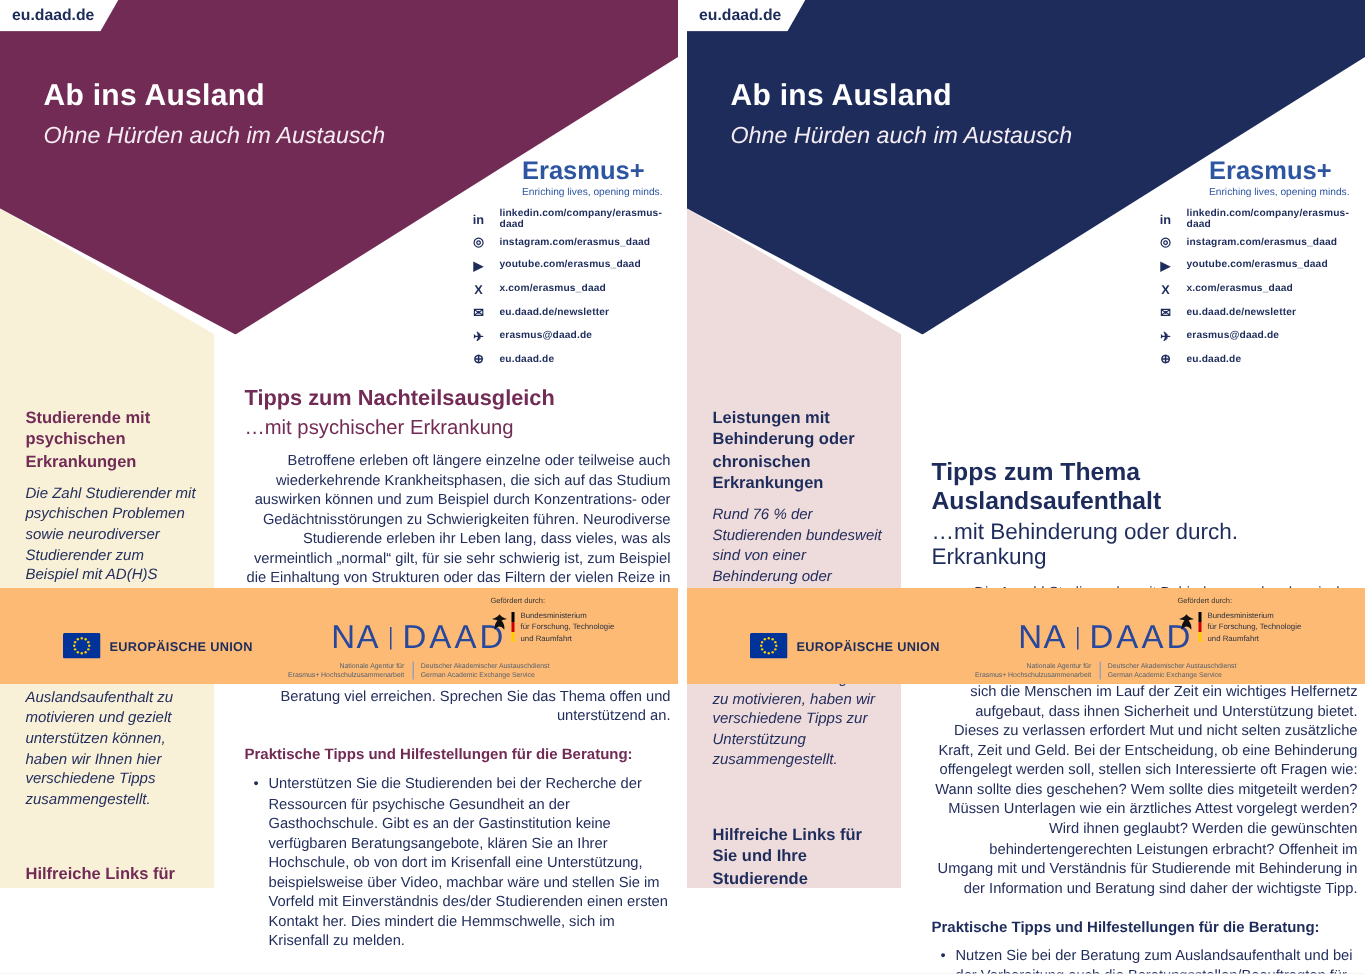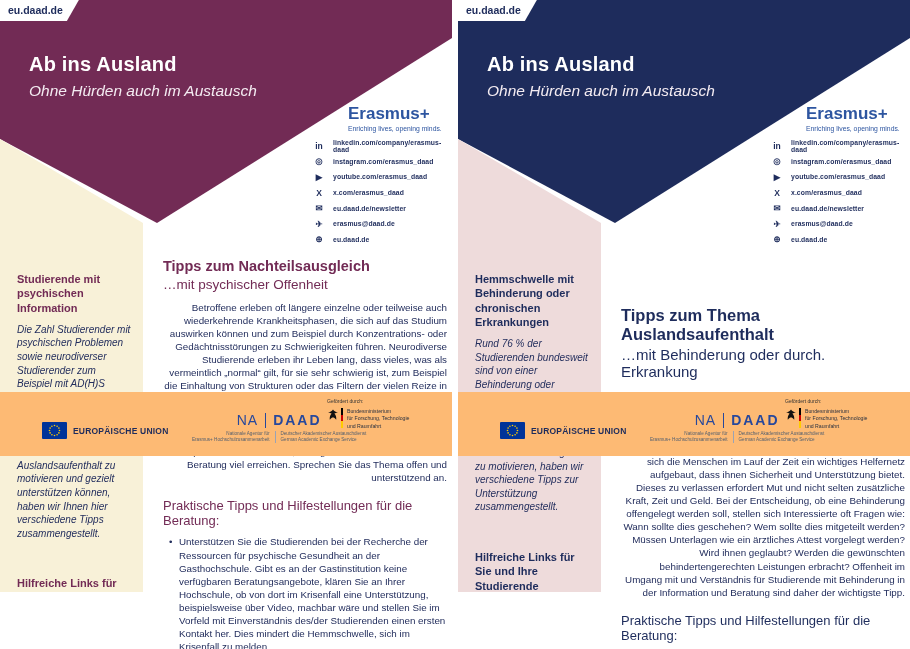--- a/index.html
+++ b/index.html
@@ -46,34 +46,34 @@
     margin-top:9px;text-decoration:none;}
 
   .main{position:absolute;left:163px;top:258px;width:284px;}
   .main h2{font-weight:bold;color:var(--accent);line-height:1.15;}
   .main .h2sub{color:var(--accent);font-weight:400;margin-top:2px;}
   .flyer-left .main h2{font-size:14.5px;}
   .flyer-left .main .h2sub{font-size:13.5px;}
   .flyer-right .main h2{font-size:16.5px;margin-top:48px;}
   .flyer-right .main .h2sub{font-size:15px;}
   .main .body{font-size:9.8px;color:var(--text);line-height:1.34;margin-top:9px;text-align:right;}
-  .main h4{font-size:13px;font-weight:normal;color:var(--accent);margin-top:14px;margin-bottom:7px;}
+  .main h4{font-size:10px;font-weight:bold;color:var(--accent);margin-top:14px;margin-bottom:7px;}
   .main ul{list-style:none;margin-left:6px;}
   .main ul li{position:relative;padding-left:10px;font-size:9.8px;color:var(--text);line-height:1.34;}
   .main ul li::before{content:"•";position:absolute;left:0;top:0;color:var(--text);font-size:9.8px;}
 
   .footer{position:absolute;left:0;bottom:0;width:452px;height:64px;background:#fdba74;}
   .eu{position:absolute;left:42px;top:30px;display:flex;align-items:center;}
   .eu-label{font-size:8.5px;font-weight:bold;color:var(--navy);margin-left:6px;letter-spacing:.2px;}
   .nadaad{position:absolute;left:192px;top:20px;text-align:center;}
-  .na-row{display:flex;align-items:center;justify-content:center;color:#27489c;font-size:14px;
+  .na-row{display:flex;align-items:center;justify-content:center;color:#27489c;font-size:22px;
     letter-spacing:1px;}
   .na-row .na{font-weight:400;}
   .na-row .bar{width:1px;height:15px;background:#27489c;margin:0 7px;}
-  .na-row .daad{font-weight:bold;letter-spacing:2px;text-align:right;}
+  .na-row .daad{font-weight:normal;letter-spacing:2px;text-align:right;}
   .captions{display:flex;margin-top:3px;}
   .captions span{display:block;font-size:4.6px;color:#55606f;line-height:1.35;white-space:pre-line;}
   .captions .c1{text-align:right;padding-right:5px;border-right:1px solid #9aa3b5;}
   .captions .c2{text-align:left;padding-left:5px;}
   .ministry{position:absolute;left:327px;top:6px;}
   .funded{font-size:5px;color:#333;margin-bottom:4px;}
   .min-row{display:flex;align-items:flex-start;}
   .eagle{flex:0 0 12px;margin-top:1px;}
   .stripe{width:2px;height:20px;margin:0 4px 0 2px;
     background:linear-gradient(to bottom,#000 0 33%,#cc0000 33% 66%,#ffcc00 66% 100%);}
@@ -123,30 +123,30 @@
           <span class="slabel">erasmus@daad.de</span>
         </li>
       <li>
           <span class="sicon">⊕</span>
           <span class="slabel">eu.daad.de</span>
         </li>
     </ul>
 
     <div class="sidebar">
       <div class="sb-inner">
-        <h3>Studierende mit psychischen Information</h3>
+        <h3>Studierende mit psychischen Erkrankungen</h3>
         <p class="pre">Die Zahl Studierender mit psychischen Problemen sowie neurodiverser Studierender zum Beispiel mit AD(H)S steigt. Trotz eventueller Schwierigkeiten oder Hürden studieren sie engagiert. Um sie zu einem Auslandsaufenthalt zu motivieren und gezielt unterstützen können, haben wir Ihnen hier verschiedene Tipps zusammengestellt.</p>
         <h3 class="links-h">Hilfreiche Links für Sie und Ihre Studierenden</h3>
         <a class="sb-link" href="#">Bericht einer Studentin mit Depression und ADHS zum Praktikum in Israel</a>
       </div>
     </div>
 
     <div class="main">
       <h2>Tipps zum Nachteilsausgleich</h2>
-      <div class="h2sub">…mit psychischer Offenheit</div>
+      <div class="h2sub">…mit psychischer Erkrankung</div>
       <p class="body">Betroffene erleben oft längere einzelne oder teilweise auch wiederkehrende Krankheitsphasen, die sich auf das Studium auswirken können und zum Beispiel durch Konzentrations- oder Gedächtnisstörungen zu Schwierigkeiten führen. Neurodiverse Studierende erleben ihr Leben lang, dass vieles, was als vermeintlich „normal“ gilt, für sie sehr schwierig ist, zum Beispiel die Einhaltung von Strukturen oder das Filtern der vielen Reize in unserer Umgebung. Bei guter medizinischer Behandlung und durch Unterstützung und gegebenenfalls Anpassung des Studiums (Nachteilsausgleich) kann das Studium trotz dieser Hürden erfolgreich absolviert werden. Auch Scham und Stigma spielen leider eine Rolle, aber gerade hier können wir in der Beratung viel erreichen. Sprechen Sie das Thema offen und unterstützend an.</p>
       <h4>Praktische Tipps und Hilfestellungen für die Beratung:</h4>
       <ul>
         <li>Unterstützen Sie die Studierenden bei der Recherche der Ressourcen für psychische Gesundheit an der Gasthochschule. Gibt es an der Gastinstitution keine verfügbaren Beratungsangebote, klären Sie an Ihrer Hochschule, ob von dort im Krisenfall eine Unterstützung, beispielsweise über Video, machbar wäre und stellen Sie im Vorfeld mit Einverständnis des/der Studierenden einen ersten Kontakt her. Dies mindert die Hemmschwelle, sich im Krisenfall zu melden.</li>
       </ul>
     </div>
 
     <div class="footer">
       <div class="eu">
         <svg width="25" height="17" viewBox="0 0 25 17">
@@ -233,21 +233,21 @@
           <span class="slabel">erasmus@daad.de</span>
         </li>
       <li>
           <span class="sicon">⊕</span>
           <span class="slabel">eu.daad.de</span>
         </li>
     </ul>
 
     <div class="sidebar">
       <div class="sb-inner">
-        <h3>Hemmschwelle mit Behinderung oder chronischen Erkrankungen</h3>
+        <h3>Leistungen mit Behinderung oder chronischen Erkrankungen</h3>
         <p class="pre">Rund 76 % der Studierenden bundesweit sind von einer Behinderung oder chronischen Erkrankung betroffen.
 Um Betroffenen einen Auslandsaufenthalt zu erleichtern und sie gezielt zu motivieren, haben wir verschiedene Tipps zur Unterstützung zusammengestellt.</p>
         <h3 class="links-h">Hilfreiche Links für Sie und Ihre Studierende</h3>
         <a class="sb-link" href="#">Übersicht und Erfahrungsberichte zu Auslandsaufenthalten mit Behinderung</a>
       </div>
     </div>
 
     <div class="main">
       <h2>Tipps zum Thema Auslandsaufenthalt</h2>
       <div class="h2sub">…mit Behinderung oder durch. Erkrankung</div>

